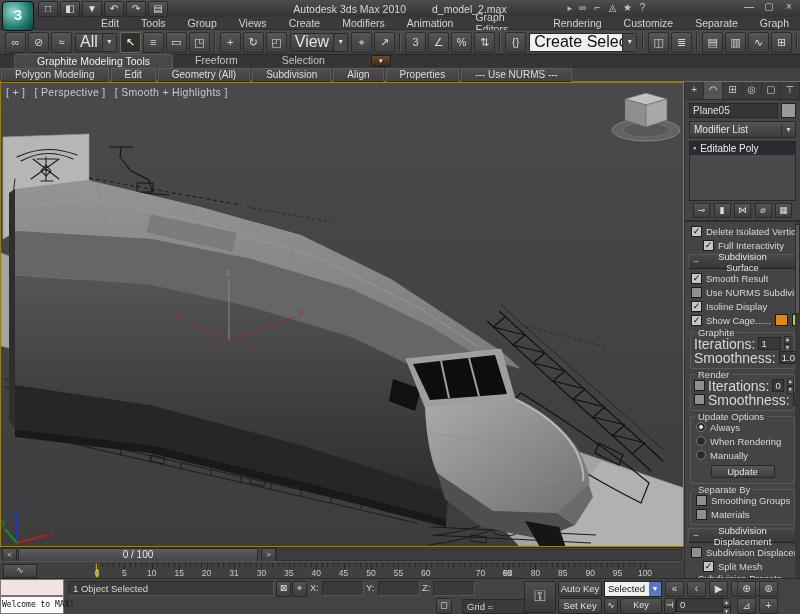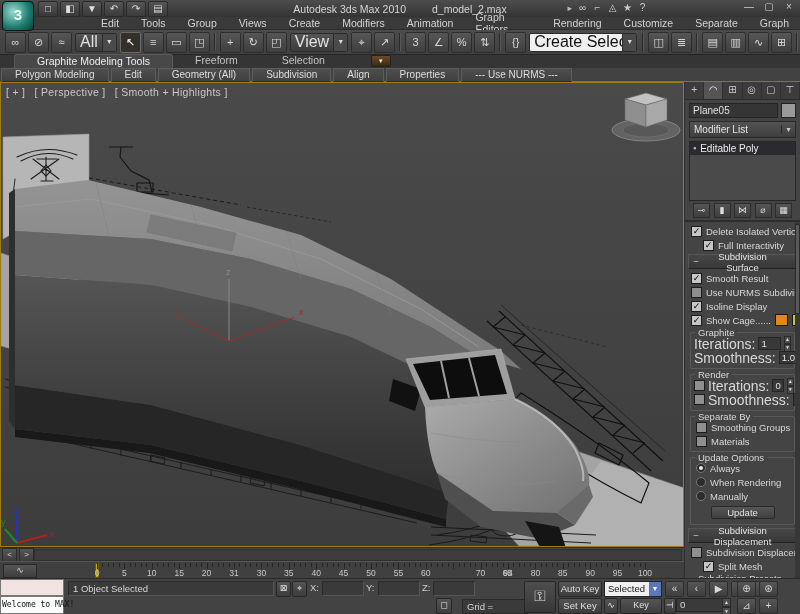--- a/index.html
+++ b/index.html
@@ -504,46 +504,46 @@
           <span class="slabel">Smoothness:</span>
           <span class="spinfield">1.0</span>
           <span class="spinbtns">
               <span>▲</span>
               <span>▼</span>
             </span>
         </div>
       </div>
 
       <div class="grp">
+        <span class="grp-title">Update Options</span>
+        <div class="prow" style="padding-left:2px">
+          <span class="rad on"></span>
+          <span class="plabel">Always</span>
+        </div>
+        <div class="prow" style="padding-left:2px">
+          <span class="rad"></span>
+          <span class="plabel">When Rendering</span>
+        </div>
+        <div class="prow" style="padding-left:2px">
+          <span class="rad"></span>
+          <span class="plabel">Manually</span>
+        </div>
+        <button class="pbtn" id="updbtn">Update</button>
+      </div>
+
+      <div class="grp">
         <span class="grp-title">Separate By</span>
         <div class="prow" style="padding-left:2px">
           <span class="cb"></span>
           <span class="plabel">Smoothing Groups</span>
         </div>
         <div class="prow" style="padding-left:2px">
           <span class="cb"></span>
           <span class="plabel">Materials</span>
         </div>
-      </div>
-
-      <div class="grp">
-        <span class="grp-title">Update Options</span>
-        <div class="prow" style="padding-left:2px">
-          <span class="rad on"></span>
-          <span class="plabel">Always</span>
-        </div>
-        <div class="prow" style="padding-left:2px">
-          <span class="rad"></span>
-          <span class="plabel">When Rendering</span>
-        </div>
-        <div class="prow" style="padding-left:2px">
-          <span class="rad"></span>
-          <span class="plabel">Manually</span>
-        </div>
-        <button class="pbtn" id="updbtn">Update</button>
       </div>
 
       <div class="rollhdr">
         <span class="minus">−</span>
         <span class="rtitle">Subdivision Displacement</span>
       </div>
       <div class="prow">
         <span class="cb"></span>
         <span class="plabel">Subdivision Displacement</span>
       </div>
@@ -560,20 +560,21 @@
           </div>
       </div>
       <div id="pscroll">
           <div class="thumb"></div>
         </div>
     </div>
   </div>
 
   <div id="timeline">
     <span class="tlarr">&lt;</span>
+    <div id="tslider">0 / 100</div>
     <span class="tlarr">&gt;</span>
     <div id="tltrack"></div>
   </div>
   <div id="ruler">
     <div id="mcebtn">∿</div>
     <div id="tmarker" style="background: rgb(200, 166, 22); left: 95px;"></div>
   <div class="tick" style="left: 97px; height: 6px;"></div>
       <div class="ticklabel" style="left: 97px;">0</div>
       <div class="tick" style="left: 102.48px; height: 4px;"></div>
       <div class="tick" style="left: 107.96px; height: 4px;"></div>

